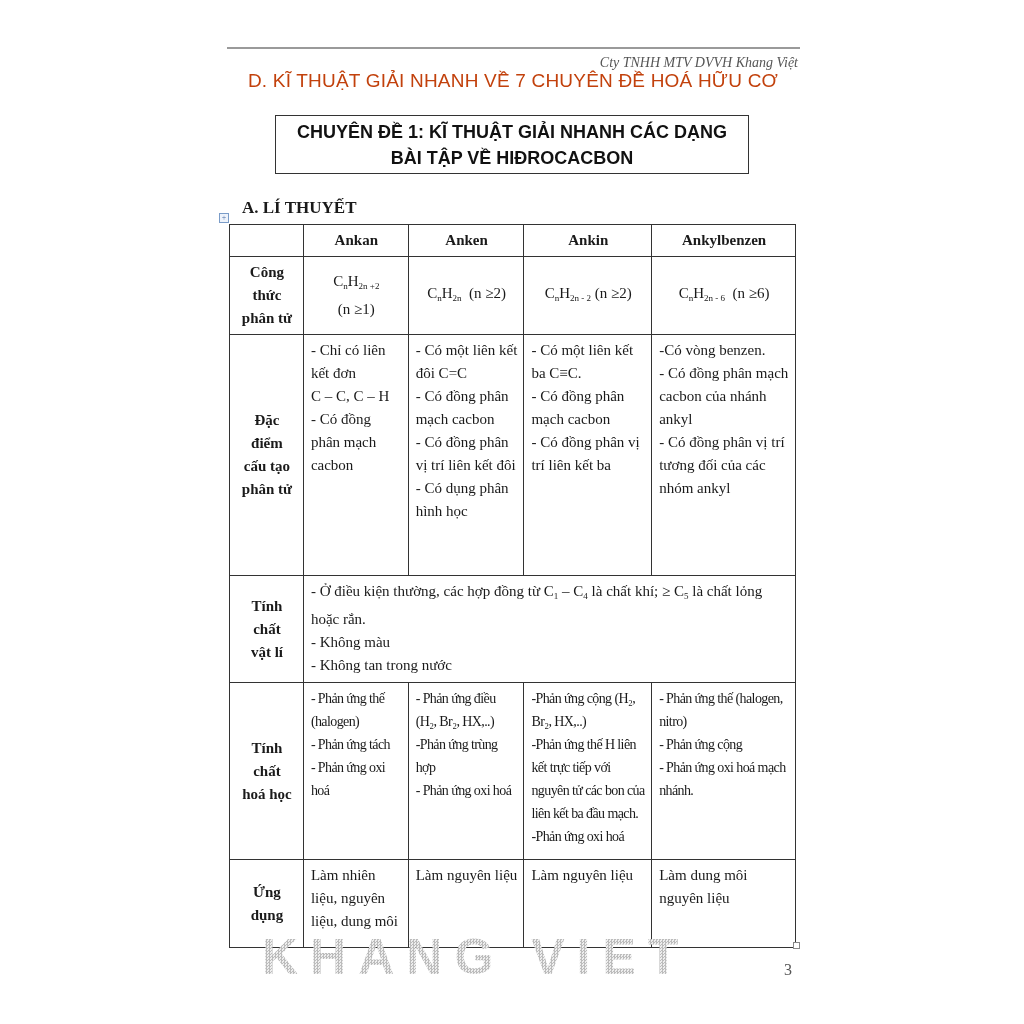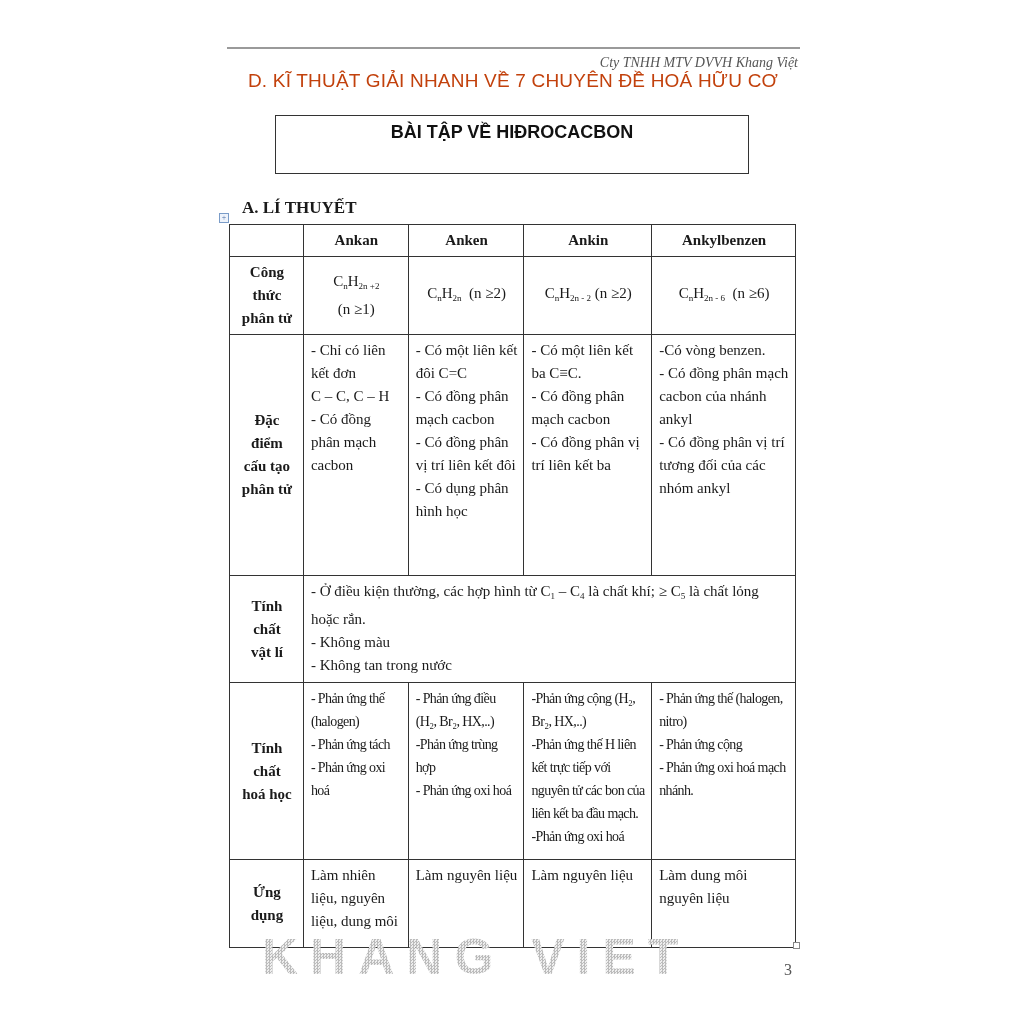--- a/index.html
+++ b/index.html
@@ -24,20 +24,21 @@
 </style>
 </head>
 <body>
 
 <div class="hdr-text">Cty TNHH MTV DVVH Khang Việt</div>
 <div class="hdr-rule"></div>
 
 <div class="main-title">D. KĨ THUẬT GIẢI NHANH VỀ 7 CHUYÊN ĐỀ HOÁ HỮU CƠ</div>
 
 <div class="topic-box">
+  <div>CHUYÊN ĐỀ 1: KĨ THUẬT GIẢI NHANH CÁC DẠNG</div>
   <div>BÀI TẬP VỀ HIĐROCACBON</div>
 </div>
 
 <div class="section-title">A. LÍ THUYẾT</div>
 <div class="move-handle">+</div>
 
 <table class="theory">
   <colgroup>
     <col style="width:74px">
       <col style="width:105px">
@@ -108,21 +109,21 @@
     </td>
   </tr>
 
   <tr style="height:107px">
     <td class="rowhead">
       <span class="line">Tính</span>
       <span class="line">chất</span>
       <span class="line">vật lí</span>
     </td>
     <td colspan="4">
-      <span class="line"><span>- Ở điều kiện thường, các hợp hình từ C</span><sub>1</sub><span> – C</span><sub>4</sub><span> là chất khí; ≥ C</span><sub>5</sub><span> là chất lỏng hoặc rắn.</span></span>
+      <span class="line"><span>- Ở điều kiện thường, các hợp đồng từ C</span><sub>1</sub><span> – C</span><sub>4</sub><span> là chất khí; ≥ C</span><sub>5</sub><span> là chất lỏng hoặc rắn.</span></span>
       <span class="line">- Không màu</span>
       <span class="line">- Không tan trong nước</span>
     </td>
   </tr>
 
   <tr style="height:177px">
     <td class="rowhead">
       <span class="line">Tính</span>
       <span class="line">chất</span>
       <span class="line">hoá học</span>

